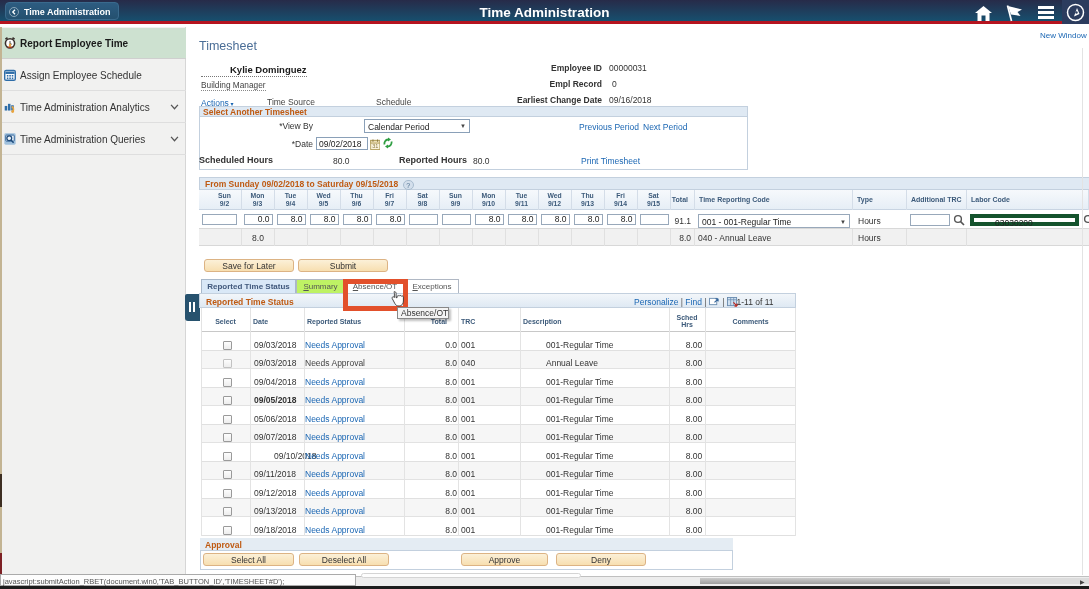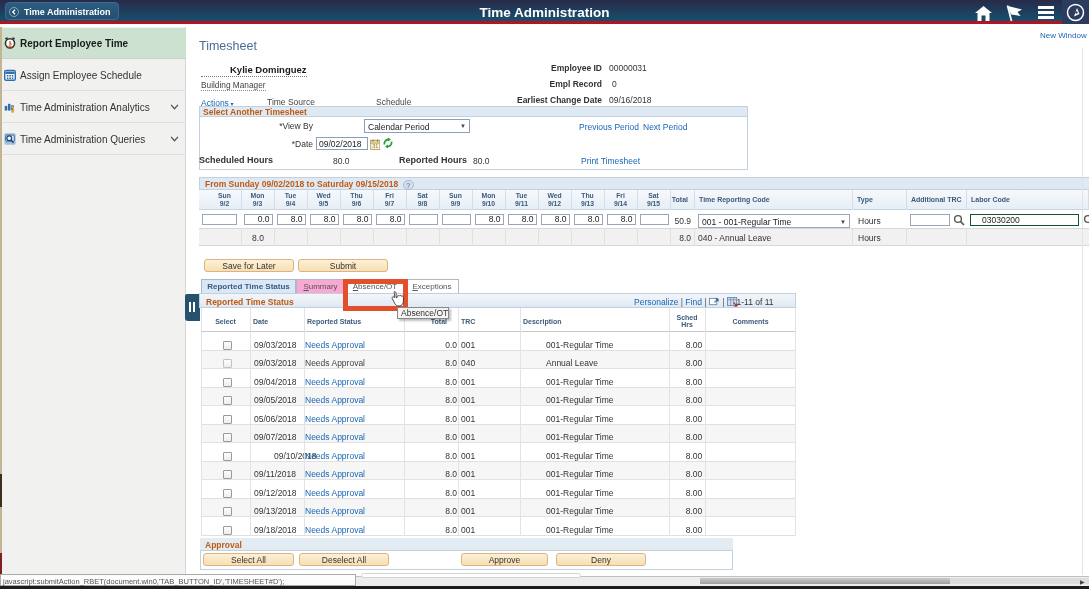--- a/index.html
+++ b/index.html
@@ -162,29 +162,29 @@
 <div class="abs" style="left:342.5px;top:214px;width:29px;height:11px;border:1px solid #98a8ba;background:#fff;font-size:8.5px;color:#222;text-align:right;padding:0 2px;line-height:9px;">8.0</div>
 <div class="abs" style="left:375.5px;top:214px;width:29px;height:11px;border:1px solid #98a8ba;background:#fff;font-size:8.5px;color:#222;text-align:right;padding:0 2px;line-height:9px;">8.0</div>
 <div class="abs" style="left:408.5px;top:214px;width:29px;height:11px;border:1px solid #98a8ba;background:#fff;font-size:8.5px;color:#222;text-align:right;padding:0 2px;line-height:9px;"></div>
 <div class="abs" style="left:441.5px;top:214px;width:29px;height:11px;border:1px solid #98a8ba;background:#fff;font-size:8.5px;color:#222;text-align:right;padding:0 2px;line-height:9px;"></div>
 <div class="abs" style="left:474.5px;top:214px;width:29px;height:11px;border:1px solid #98a8ba;background:#fff;font-size:8.5px;color:#222;text-align:right;padding:0 2px;line-height:9px;">8.0</div>
 <div class="abs" style="left:507.5px;top:214px;width:29px;height:11px;border:1px solid #98a8ba;background:#fff;font-size:8.5px;color:#222;text-align:right;padding:0 2px;line-height:9px;">8.0</div>
 <div class="abs" style="left:540.5px;top:214px;width:29px;height:11px;border:1px solid #98a8ba;background:#fff;font-size:8.5px;color:#222;text-align:right;padding:0 2px;line-height:9px;">8.0</div>
 <div class="abs" style="left:573.5px;top:214px;width:29px;height:11px;border:1px solid #98a8ba;background:#fff;font-size:8.5px;color:#222;text-align:right;padding:0 2px;line-height:9px;">8.0</div>
 <div class="abs" style="left:606.5px;top:214px;width:29px;height:11px;border:1px solid #98a8ba;background:#fff;font-size:8.5px;color:#222;text-align:right;padding:0 2px;line-height:9px;">8.0</div>
 <div class="abs" style="left:639.5px;top:214px;width:29px;height:11px;border:1px solid #98a8ba;background:#fff;font-size:8.5px;color:#222;text-align:right;padding:0 2px;line-height:9px;"></div>
-<div class="abs" style="left:670.5px;top:216px;width:20.5px;text-align:right;font-size:8.5px;color:#333;">50.9</div>
+<div class="abs" style="left:670.5px;top:216px;width:20.5px;text-align:right;font-size:8.5px;color:#333;">91.1</div>
 <div class="abs" style="left:698px;top:213.5px;width:152px;height:14px;border:1px solid #98a8ba;background:#fff;font-size:8.5px;color:#222;padding:2px 3px;">001 - 001-Regular Time<span style="position:absolute;right:3px;top:4px;font-size:6px;color:#444;">▼</span></div>
 <div class="abs" style="left:858px;top:216px;font-size:8.5px;color:#333;">Hours</div>
 <div class="abs" style="left:910px;top:214px;width:40px;height:12px;border:1px solid #98a8ba;background:#fff;"></div>
 <svg class="abs" style="left:953px;top:214px;" width="12" height="12" viewBox="0 0 12 12">
     <circle cx="5" cy="5" r="3.4" fill="none" stroke="#555" stroke-width="1.4"></circle>
     <path d="M7.6 7.6 L11 11" stroke="#555" stroke-width="1.6"></path>
   </svg>
-<div class="abs" style="left:970px;top:214px;width:109px;height:12px;border:1px solid #14532d;background:#fff;font-size:8.5px;color:#222;padding:0 11px;line-height:10px;">03030200</div>
+<div class="abs" style="left:970px;top:214px;width:109px;height:12px;border:4px solid #14532d;background:#fff;font-size:8.5px;color:#222;padding:0 21px;line-height:10px;">03030200</div>
 <svg class="abs" style="left:1083px;top:214px;" width="12" height="12" viewBox="0 0 12 12">
     <circle cx="5" cy="5" r="3.4" fill="none" stroke="#555" stroke-width="1.4"></circle>
     <path d="M7.6 7.6 L11 11" stroke="#555" stroke-width="1.6"></path>
   </svg>
 <div class="abs" style="left:199px;top:228.5px;width:890px;height:17.5px;background:#f1f1f1;border-bottom:1px solid #d8d8d8;"></div>
 <div class="abs" style="left:240.5px;top:228.5px;width:1px;height:17.5px;background:#e0e0e0;"></div>
 <div class="abs" style="left:273.5px;top:228.5px;width:1px;height:17.5px;background:#e0e0e0;"></div>
 <div class="abs" style="left:306.5px;top:228.5px;width:1px;height:17.5px;background:#e0e0e0;"></div>
 <div class="abs" style="left:339.5px;top:228.5px;width:1px;height:17.5px;background:#e0e0e0;"></div>
 <div class="abs" style="left:372.5px;top:228.5px;width:1px;height:17.5px;background:#e0e0e0;"></div>
@@ -201,21 +201,21 @@
 <div class="abs" style="left:852px;top:228.5px;width:1px;height:17.5px;background:#e0e0e0;"></div>
 <div class="abs" style="left:906px;top:228.5px;width:1px;height:17.5px;background:#e0e0e0;"></div>
 <div class="abs" style="left:966px;top:228.5px;width:1px;height:17.5px;background:#e0e0e0;"></div>
 <div class="abs" style="left:241.5px;top:233px;width:33px;text-align:center;font-size:8.5px;color:#333;">8.0</div>
 <div class="abs" style="left:670.5px;top:233px;width:20.5px;text-align:right;font-size:8.5px;color:#333;">8.0</div>
 <div class="abs" style="left:698px;top:233px;font-size:8.5px;color:#333;">040 - Annual Leave</div>
 <div class="abs" style="left:858px;top:233px;font-size:8.5px;color:#333;">Hours</div>
 <div class="btn" style="left:204px;top:258.5px;width:90px;height:13px;line-height:12px;">Save for Later</div>
 <div class="btn" style="left:298px;top:258.5px;width:90px;height:13px;line-height:12px;">Submit</div>
 <div class="abs" style="left:201px;top:279px;width:95px;height:14px;background:#d9e8f7;border:1px solid #a8b8ca;border-bottom:none;text-align:center;font-size:8px;font-weight:bold;color:#40587c;line-height:13px;">Reported Time Status</div>
-<div class="abs" style="left:296px;top:279px;width:49px;height:14px;background:#f9a8d4;border:1px solid #b0b8c4;border-bottom:none;text-align:center;font-size:8px;color:#555;line-height:13px;"><span style="text-decoration:underline">S</span>ummary</div>
+<div class="abs" style="left:296px;top:279px;width:49px;height:14px;background:#bef264;border:1px solid #b0b8c4;border-bottom:none;text-align:center;font-size:8px;color:#555;line-height:13px;"><span style="text-decoration:underline">S</span>ummary</div>
 <div class="abs" style="left:345px;top:279px;width:60px;height:14px;background:#fff;border:1px solid #b0b8c4;border-bottom:none;text-align:center;font-size:8px;color:#555;line-height:13px;"><span style="text-decoration:underline">A</span>bsence/OT</div>
 <div class="abs" style="left:405px;top:279px;width:54px;height:14px;background:#fff;border:1px solid #b0b8c4;border-bottom:none;text-align:center;font-size:8px;color:#555;line-height:13px;"><span style="text-decoration:underline">E</span>xceptions</div>
 <div class="abs" style="left:185px;top:293.5px;width:14.5px;height:27.5px;background:#27526e;border-radius:2px 0 0 3px;"></div>
 <div class="abs" style="left:188.5px;top:302px;width:2.5px;height:9.5px;background:#fff;"></div>
 <div class="abs" style="left:192.5px;top:302px;width:2.5px;height:9.5px;background:#fff;"></div>
 <div class="abs" style="left:199px;top:293px;width:597px;height:15px;background:linear-gradient(#f2f6fa,#dfe9f3);border:1px solid #c3d0de;"></div>
 <div class="abs orange" style="left:206px;top:297px;">Reported Time Status</div>
 <div class="abs" style="left:634px;top:297px;font-size:8.5px;color:#555;white-space:nowrap;"><a>Personalize</a> | <a>Find</a> | <svg width="11" height="9" viewBox="0 0 12 10" style="vertical-align:-1px">
       <rect x="0.5" y="1.5" width="8" height="7" fill="#fff" stroke="#6a8cb0"></rect>
       <path d="M6 6 L10 2 M10 2 L10 5 M10 2 L7 2" stroke="#35669a" stroke-width="1.2" fill="none"></path>
@@ -258,21 +258,21 @@
 <div class="abs" style="left:201px;top:369.0px;width:595px;height:18.5px;background:#ffffff;border-bottom:1px solid #e0e0e0;"></div>
 <div class="abs" style="left:223px;top:377.5px;width:9px;height:9px;border:1px solid #9a9a9a;background:linear-gradient(#fdfdfd,#ededed);border-radius:1px;"></div>
 <div class="abs" style="left:254px;top:376.5px;font-size:8.5px;color:#333;">09/04/2018</div>
 <div class="abs" style="left:305px;top:376.5px;font-size:8.5px;"><a>Needs Approval</a></div>
 <div class="abs" style="left:404px;top:376.5px;width:53px;text-align:right;font-size:8.5px;color:#333;">8.0</div>
 <div class="abs" style="left:461px;top:376.5px;font-size:8.5px;color:#333;">001</div>
 <div class="abs" style="left:546px;top:376.5px;font-size:8.5px;color:#333;">001-Regular Time</div>
 <div class="abs" style="left:676px;top:376.5px;width:36px;text-align:center;font-size:8.5px;color:#333;">8.00</div>
 <div class="abs" style="left:201px;top:387.5px;width:595px;height:18.5px;background:#f6f6f6;border-bottom:1px solid #e2e2e2;"></div>
 <div class="abs" style="left:223px;top:396.0px;width:9px;height:9px;border:1px solid #9a9a9a;background:linear-gradient(#fdfdfd,#ededed);border-radius:1px;"></div>
-<div class="abs" style="left:254px;top:395.0px;font-size:8.5px;color:#333;">09/05/2018</div>
+<div class="abs" style="left:254px;top:395.0px;font-size:8.5px;color:#333;font-weight:bold;">09/05/2018</div>
 <div class="abs" style="left:305px;top:395.0px;font-size:8.5px;"><a>Needs Approval</a></div>
 <div class="abs" style="left:404px;top:395.0px;width:53px;text-align:right;font-size:8.5px;color:#333;">8.0</div>
 <div class="abs" style="left:461px;top:395.0px;font-size:8.5px;color:#333;">001</div>
 <div class="abs" style="left:546px;top:395.0px;font-size:8.5px;color:#333;">001-Regular Time</div>
 <div class="abs" style="left:676px;top:395.0px;width:36px;text-align:center;font-size:8.5px;color:#333;">8.00</div>
 <div class="abs" style="left:201px;top:406.0px;width:595px;height:18.5px;background:#ffffff;border-bottom:1px solid #e0e0e0;"></div>
 <div class="abs" style="left:223px;top:414.5px;width:9px;height:9px;border:1px solid #9a9a9a;background:linear-gradient(#fdfdfd,#ededed);border-radius:1px;"></div>
 <div class="abs" style="left:254px;top:413.5px;font-size:8.5px;color:#333;">05/06/2018</div>
 <div class="abs" style="left:305px;top:413.5px;font-size:8.5px;"><a>Needs Approval</a></div>
 <div class="abs" style="left:404px;top:413.5px;width:53px;text-align:right;font-size:8.5px;color:#333;">8.0</div>

